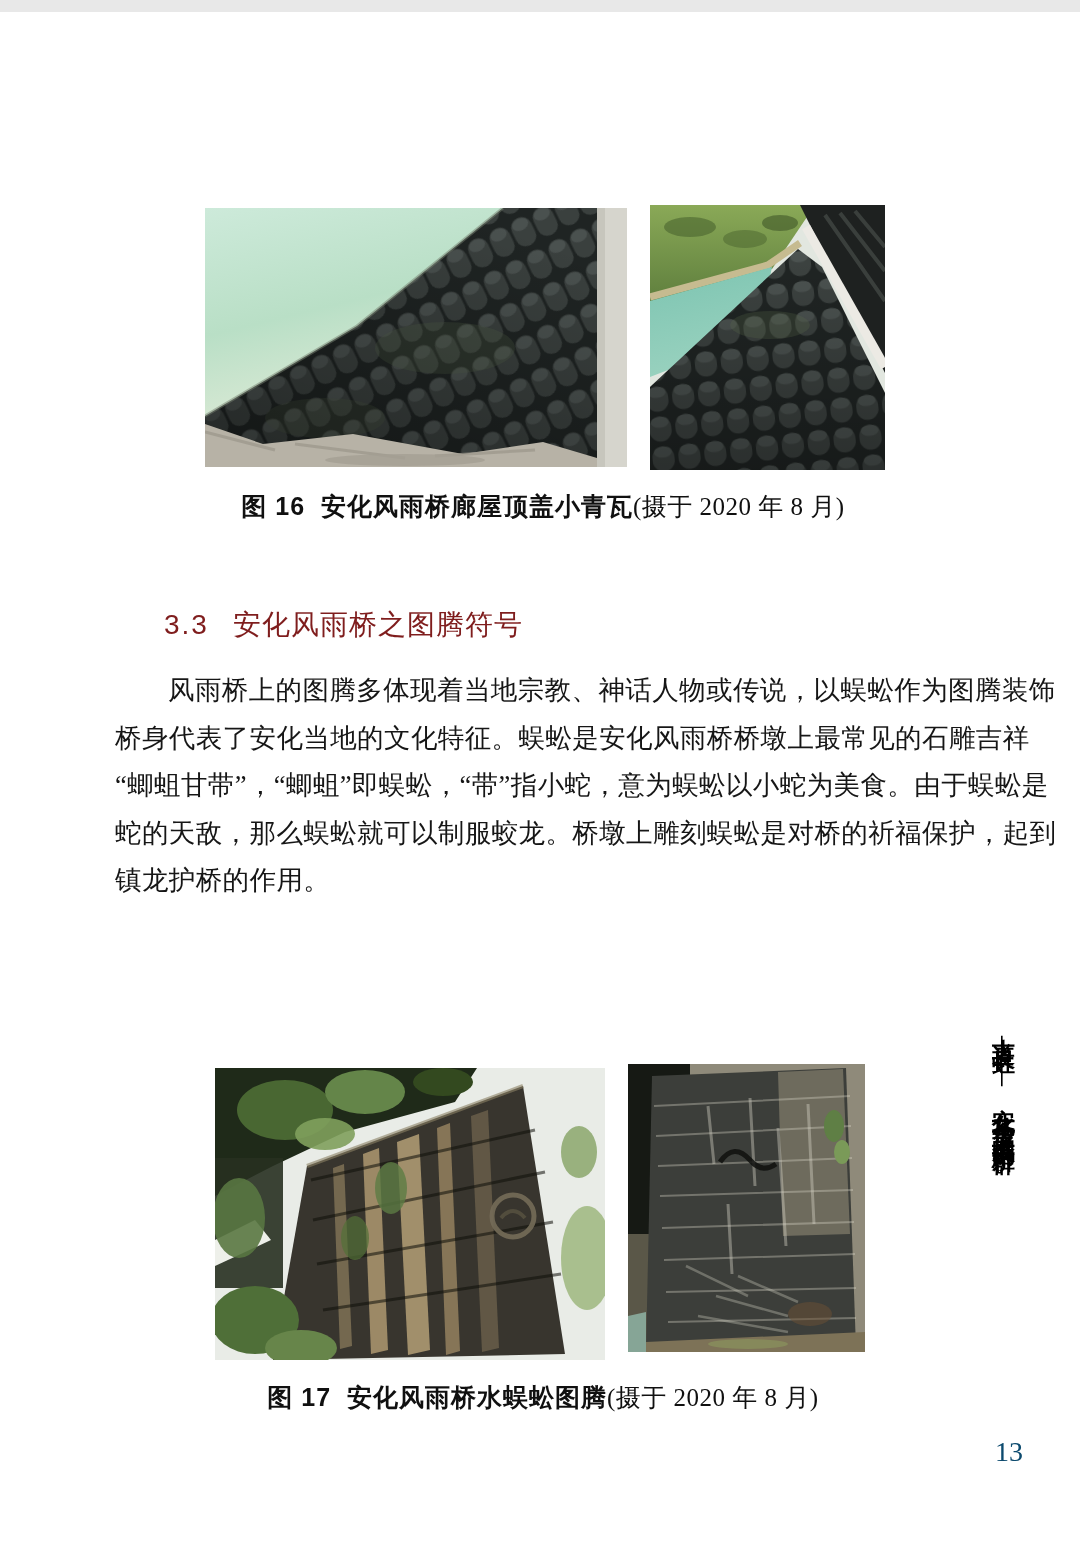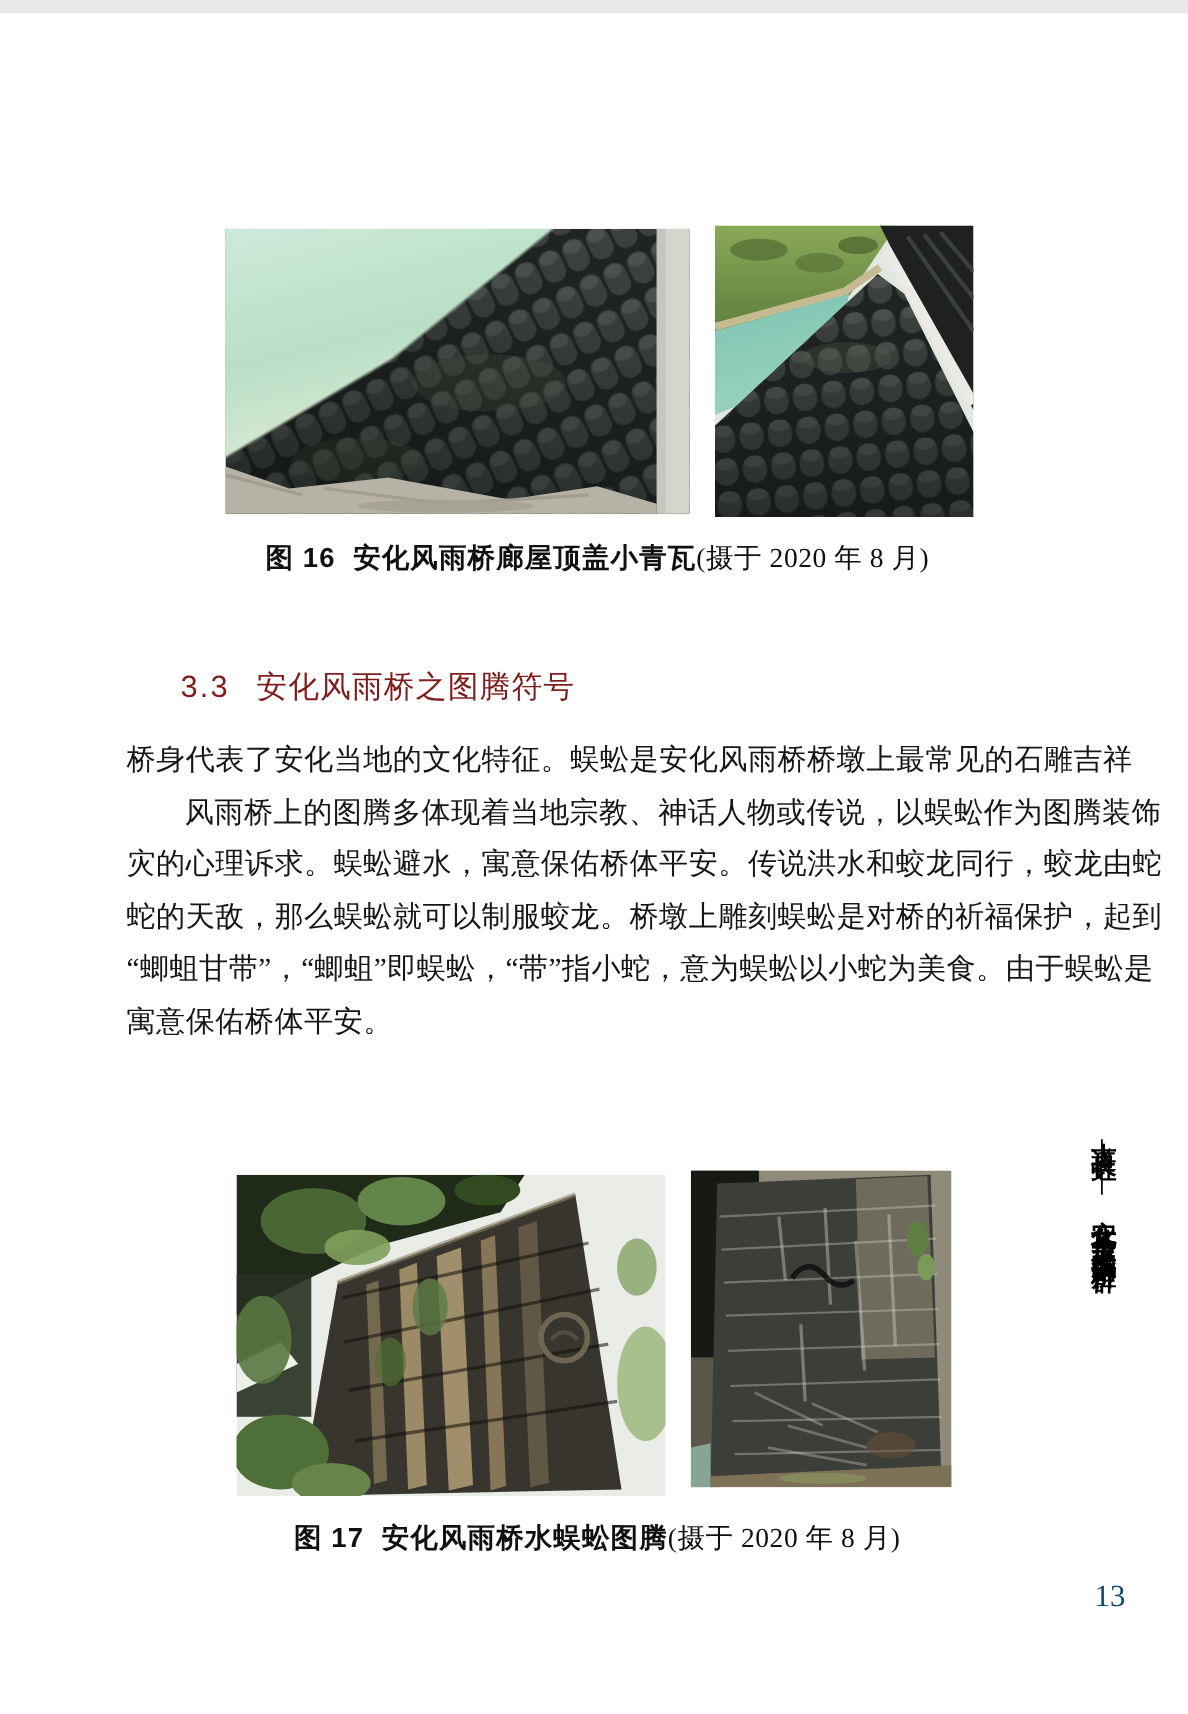--- a/index.html
+++ b/index.html
@@ -117,26 +117,25 @@
 
   <div class="caption" style="top:478px;">
     <span class="cap-label">图 16</span><span class="cap-title">安化风雨桥廊屋顶盖小青瓦</span><span class="cap-note">(摄于 2020 年 8 月)</span>
   </div>
 
   <div class="section-heading">
     <span class="section-number">3.3</span><span>安化风雨桥之图腾符号</span>
   </div>
 
   <div class="body-text">
+    <div class="line indent">风雨桥上的图腾多体现着当地宗教、神话人物或传说，以蜈蚣作为图腾装饰</div>
     <div class="line">桥身代表了安化当地的文化特征。蜈蚣是安化风雨桥桥墩上最常见的石雕吉祥</div>
-    <div class="line indent">风雨桥上的图腾多体现着当地宗教、神话人物或传说，以蜈蚣作为图腾装饰</div>
-    <div class="line">灾的心理诉求。蜈蚣避水，寓意保佑桥体平安。传说洪水和蛟龙同行，蛟龙由蛇</div>
+    <div class="line">“蝍蛆甘带”，“蝍蛆”即蜈蚣，“带”指小蛇，意为蜈蚣以小蛇为美食。由于蜈蚣是</div>
     <div class="line">蛇的天敌，那么蜈蚣就可以制服蛟龙。桥墩上雕刻蜈蚣是对桥的祈福保护，起到</div>
-    <div class="line">“蝍蛆甘带”，“蝍蛆”即蜈蚣，“带”指小蛇，意为蜈蚣以小蛇为美食。由于蜈蚣是</div>
-    <div class="line">寓意保佑桥体平安。</div>
+    <div class="line">镇龙护桥的作用。</div>
   </div>
 
   <div class="photo" style="left:215px;top:1056px;">
     <svg width="390" height="292" viewBox="0 0 390 292">
       <rect width="390" height="292" fill="#e9ece7"></rect>
       <polygon points="0,0 262,0 240,34 130,64 58,98 0,128" fill="#1f2a19"></polygon>
       <rect x="0" y="90" width="68" height="130" fill="#273020" opacity="0.9"></rect>
       <polygon points="0,172 40,152 56,172 0,198" fill="#eef0ea"></polygon>
       <polygon points="92,98 308,18 350,286 58,292" fill="#38352e"></polygon>
       <path d="M148,86 l16,-6 9,202 -17,4 z" fill="#b59f74" opacity="0.8"></path>

